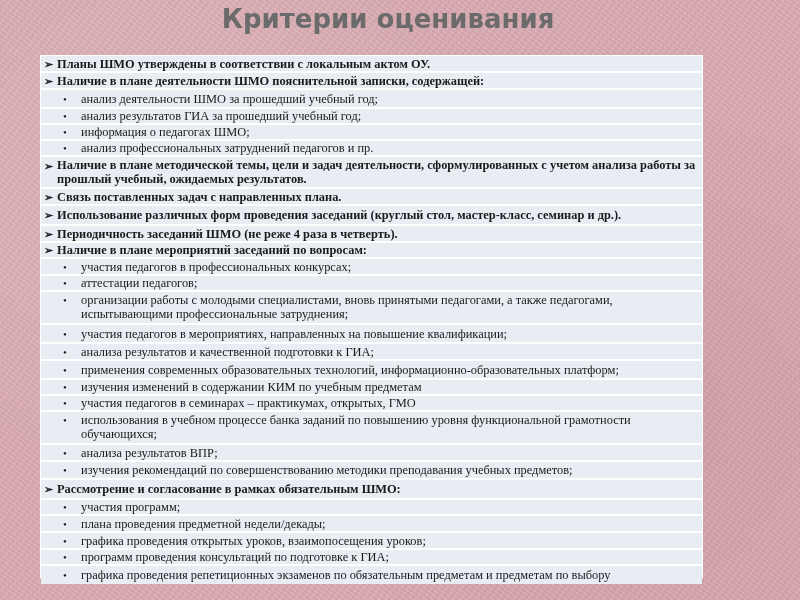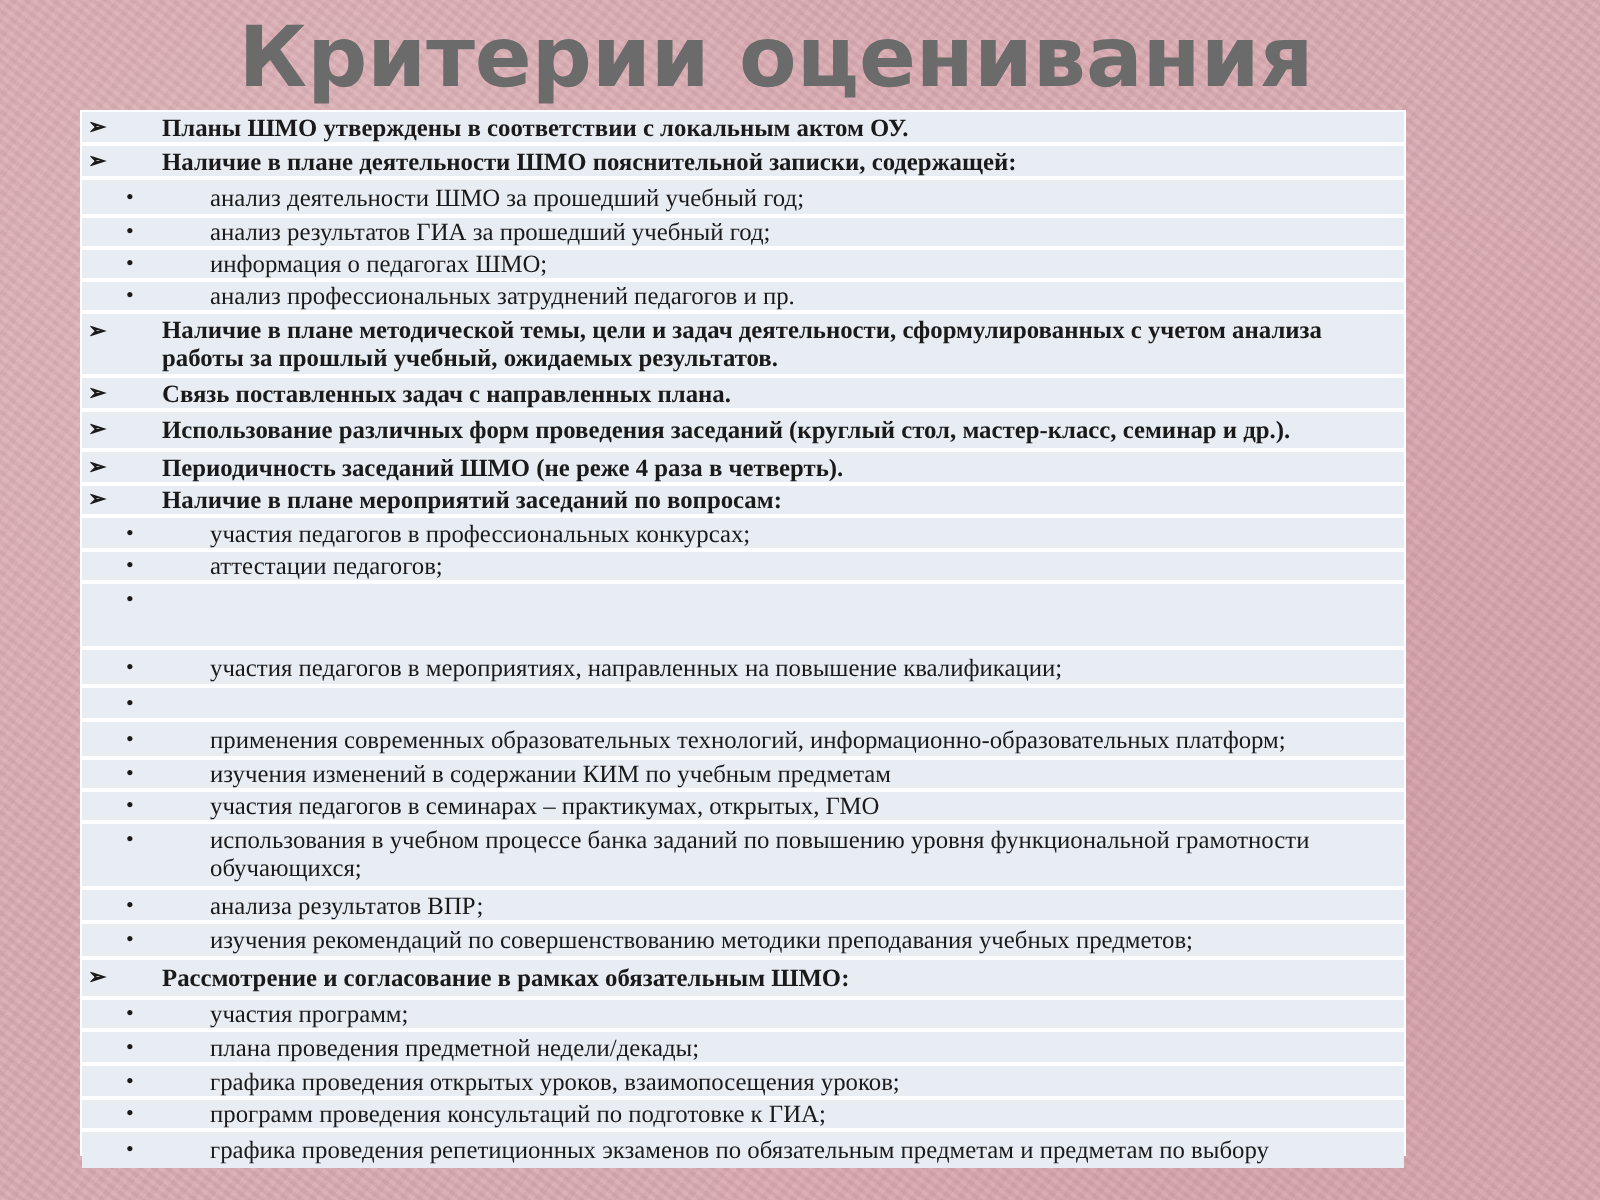--- a/index.html
+++ b/index.html
@@ -9,36 +9,36 @@
     background-image:
       radial-gradient(circle at 20% 30%, rgba(255,255,255,0.12) 0, rgba(255,255,255,0) 40%),
       radial-gradient(circle at 80% 70%, rgba(150,80,90,0.12) 0, rgba(150,80,90,0) 45%),
       repeating-linear-gradient(37deg, rgba(255,255,255,0.05) 0 2px, rgba(0,0,0,0.03) 2px 4px),
       repeating-linear-gradient(-53deg, rgba(255,255,255,0.04) 0 3px, rgba(0,0,0,0.02) 3px 6px);
     font-family: "Liberation Serif", serif;
   }
   .title {
     position: absolute; left: 0; top: 4px; width: 776px; text-align: center;
     font-family: "DejaVu Sans", sans-serif; font-weight: bold;
-    font-size: 42px; color: #6b6b6b; letter-spacing: 0px;
+    font-size: 26px; color: #6b6b6b; letter-spacing: 0px;
   }
   .table {
     position: absolute; left: 40px; top: 55px; width: 663px; height: 523px;
     background: #ffffff; padding: 1px; box-sizing: border-box;
   }
   .row {
     background: #e8ecf3; border-bottom: 2px solid #ffffff;
     font-size: 12.4px; line-height: 14px; color: #1a1a1a;
     box-sizing: border-box; display: flex; align-items: center;
   }
   .row.h { font-weight: bold; padding-left: 3px; }
   .row.b { padding-left: 22px; }
   .marker { flex: 0 0 auto; width: 13px; font-size: 11px; }
   .bullet { flex: 0 0 auto; width: 18px; font-size: 11px; }
-  .txt { flex: 1 1 auto; margin-left: 24px; }
+  .txt { flex: 1 1 auto; }
 </style>
 </head>
 <body>
 
 <div class="title">Критерии оценивания</div>
 
 <div class="table">
   <div class="row h" style="height:17px">
       <span class="marker">➢</span>
       <span class="txt">Планы ШМО утверждены в соответствии с локальным актом ОУ.</span>
@@ -86,27 +86,29 @@
   <div class="row b" style="height:17px">
       <span class="bullet">•</span>
       <span class="txt">участия педагогов в профессиональных конкурсах;</span>
     </div>
   <div class="row b" style="height:16px">
       <span class="bullet">•</span>
       <span class="txt">аттестации педагогов;</span>
     </div>
   <div class="row b" style="height:33px;align-items:flex-start;padding-top:1px">
       <span class="bullet">•</span>
+      <span class="txt">организации работы с молодыми специалистами, вновь принятыми педагогами, а также педагогами, испытывающими профессиональные затруднения;</span>
     </div>
   <div class="row b" style="height:19px">
       <span class="bullet">•</span>
       <span class="txt">участия педагогов в мероприятиях, направленных на повышение квалификации;</span>
     </div>
   <div class="row b" style="height:17px">
       <span class="bullet">•</span>
+      <span class="txt">анализа результатов и качественной подготовки к ГИА;</span>
     </div>
   <div class="row b" style="height:19px">
       <span class="bullet">•</span>
       <span class="txt">применения современных образовательных технологий,  информационно-образовательных платформ;</span>
     </div>
   <div class="row b" style="height:16px">
       <span class="bullet">•</span>
       <span class="txt">изучения изменений в содержании КИМ по учебным предметам</span>
     </div>
   <div class="row b" style="height:16px">

